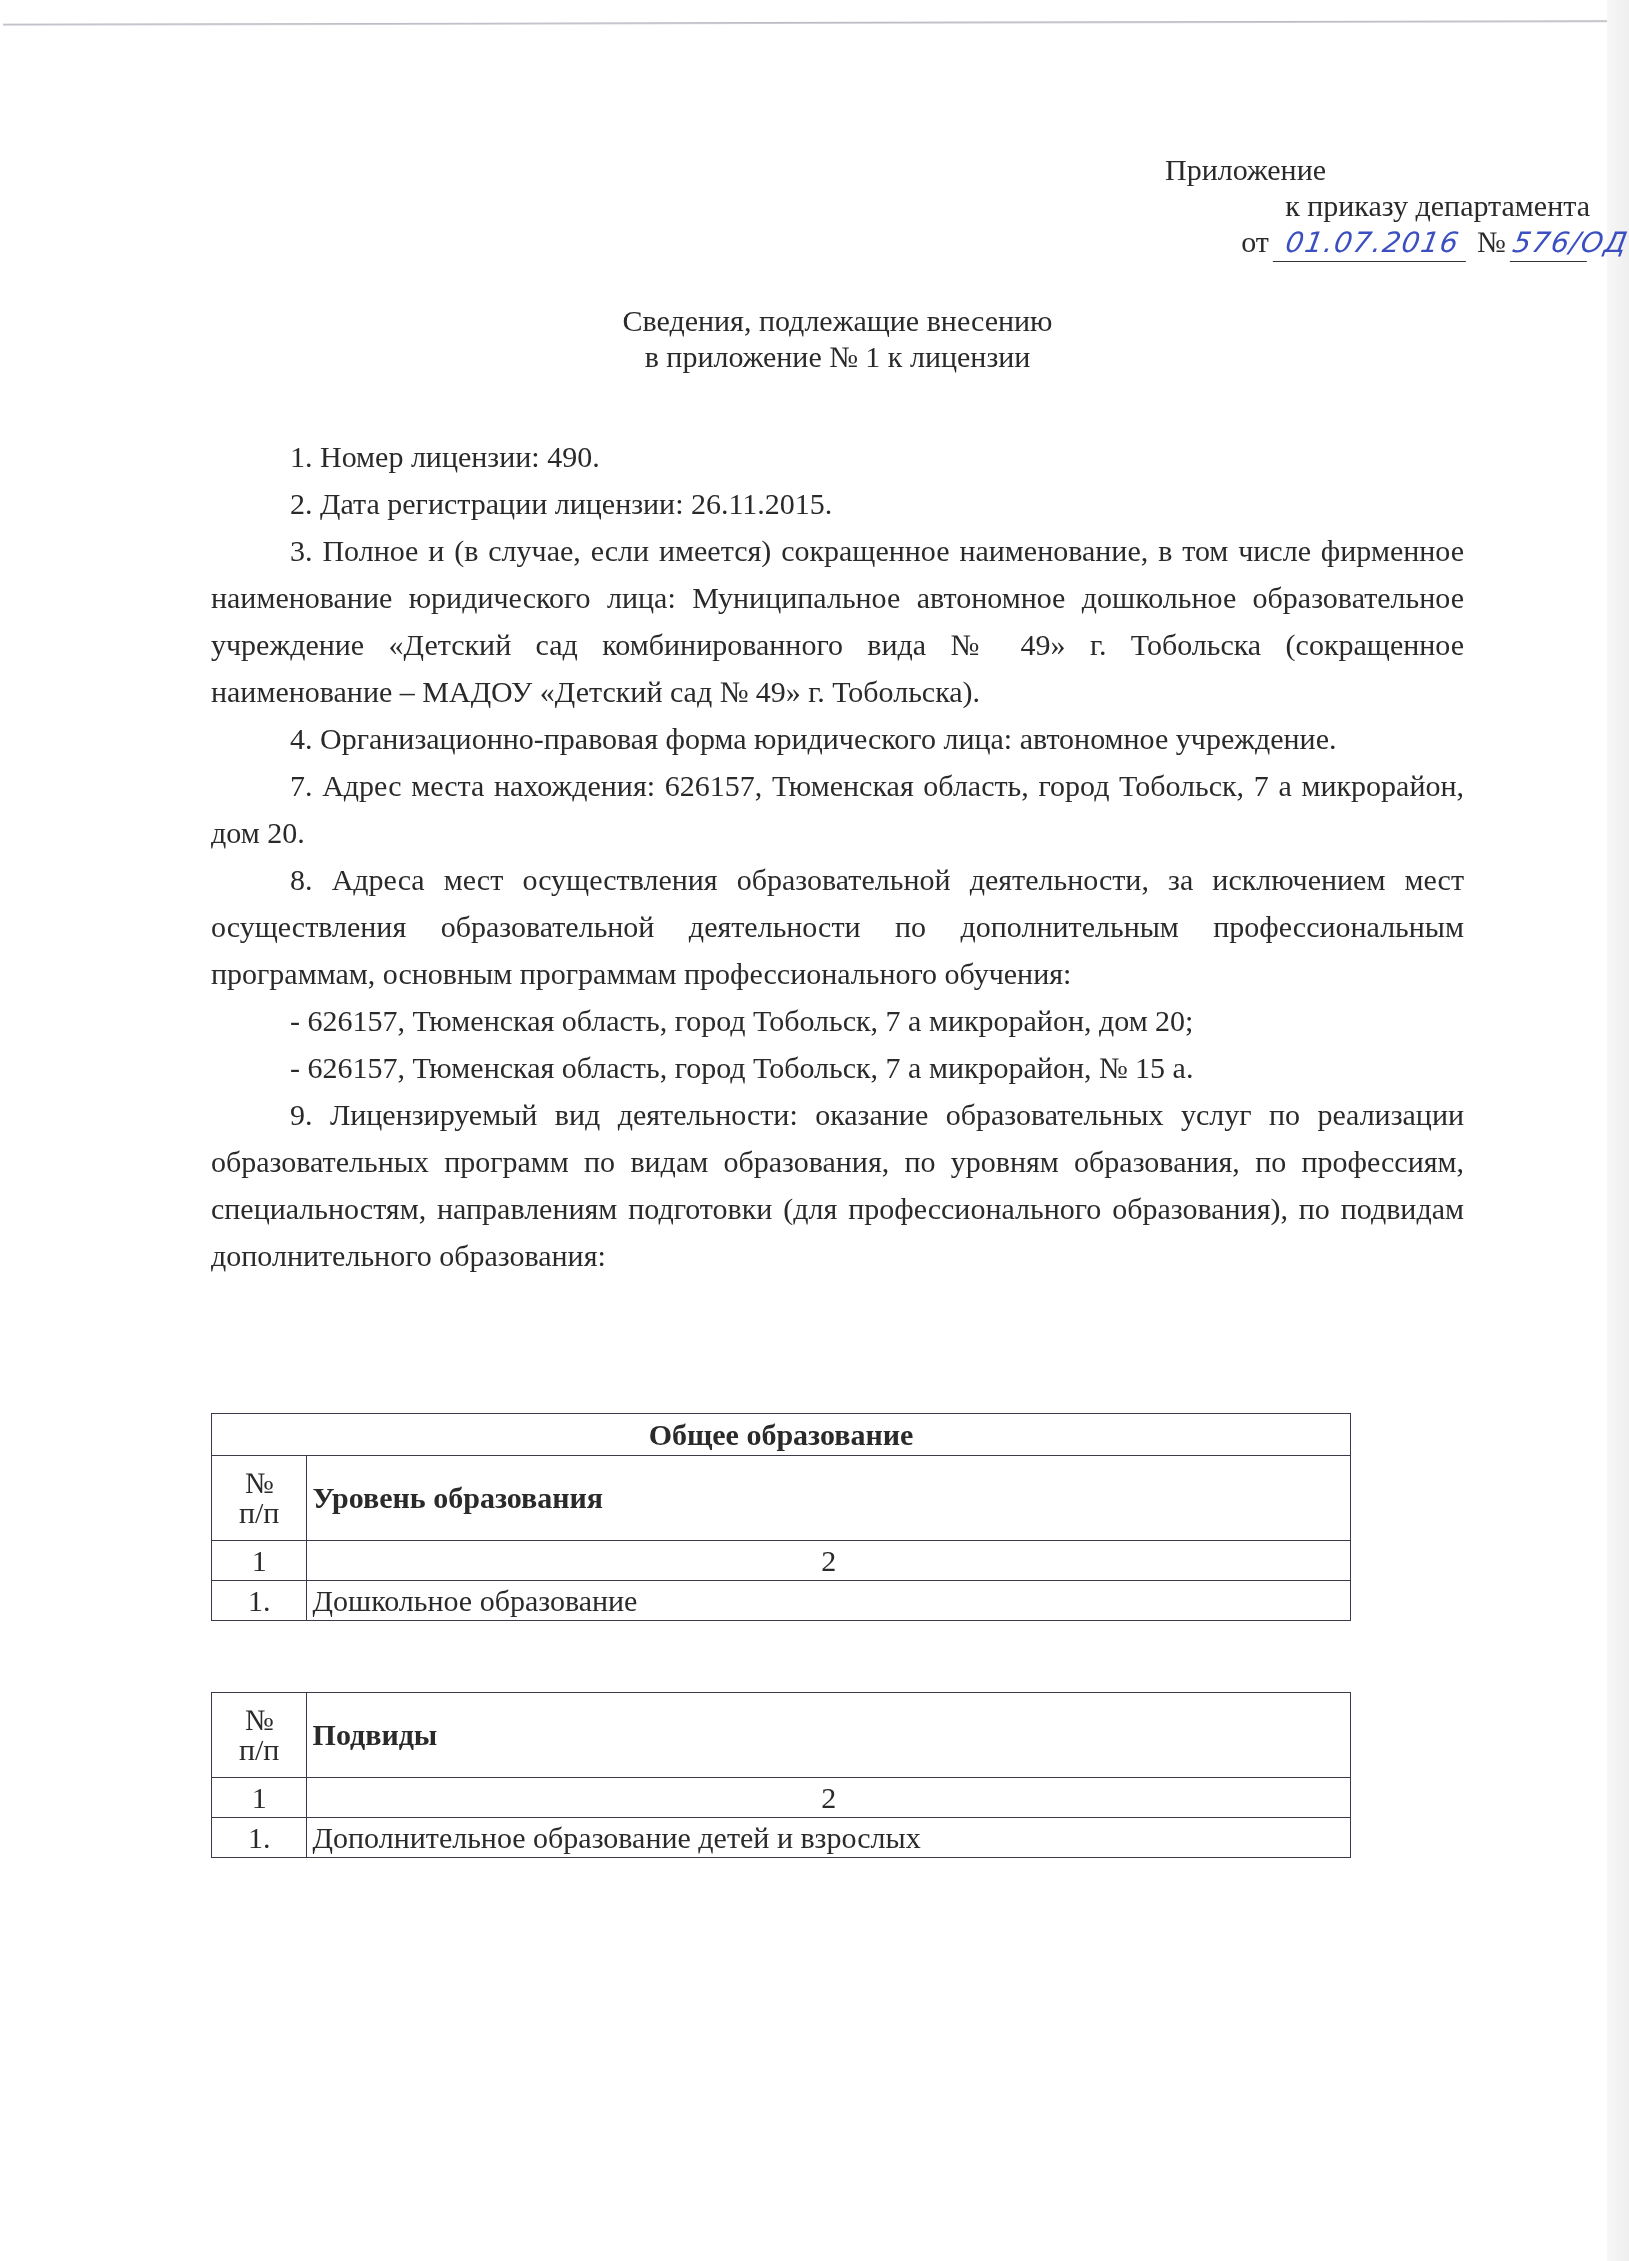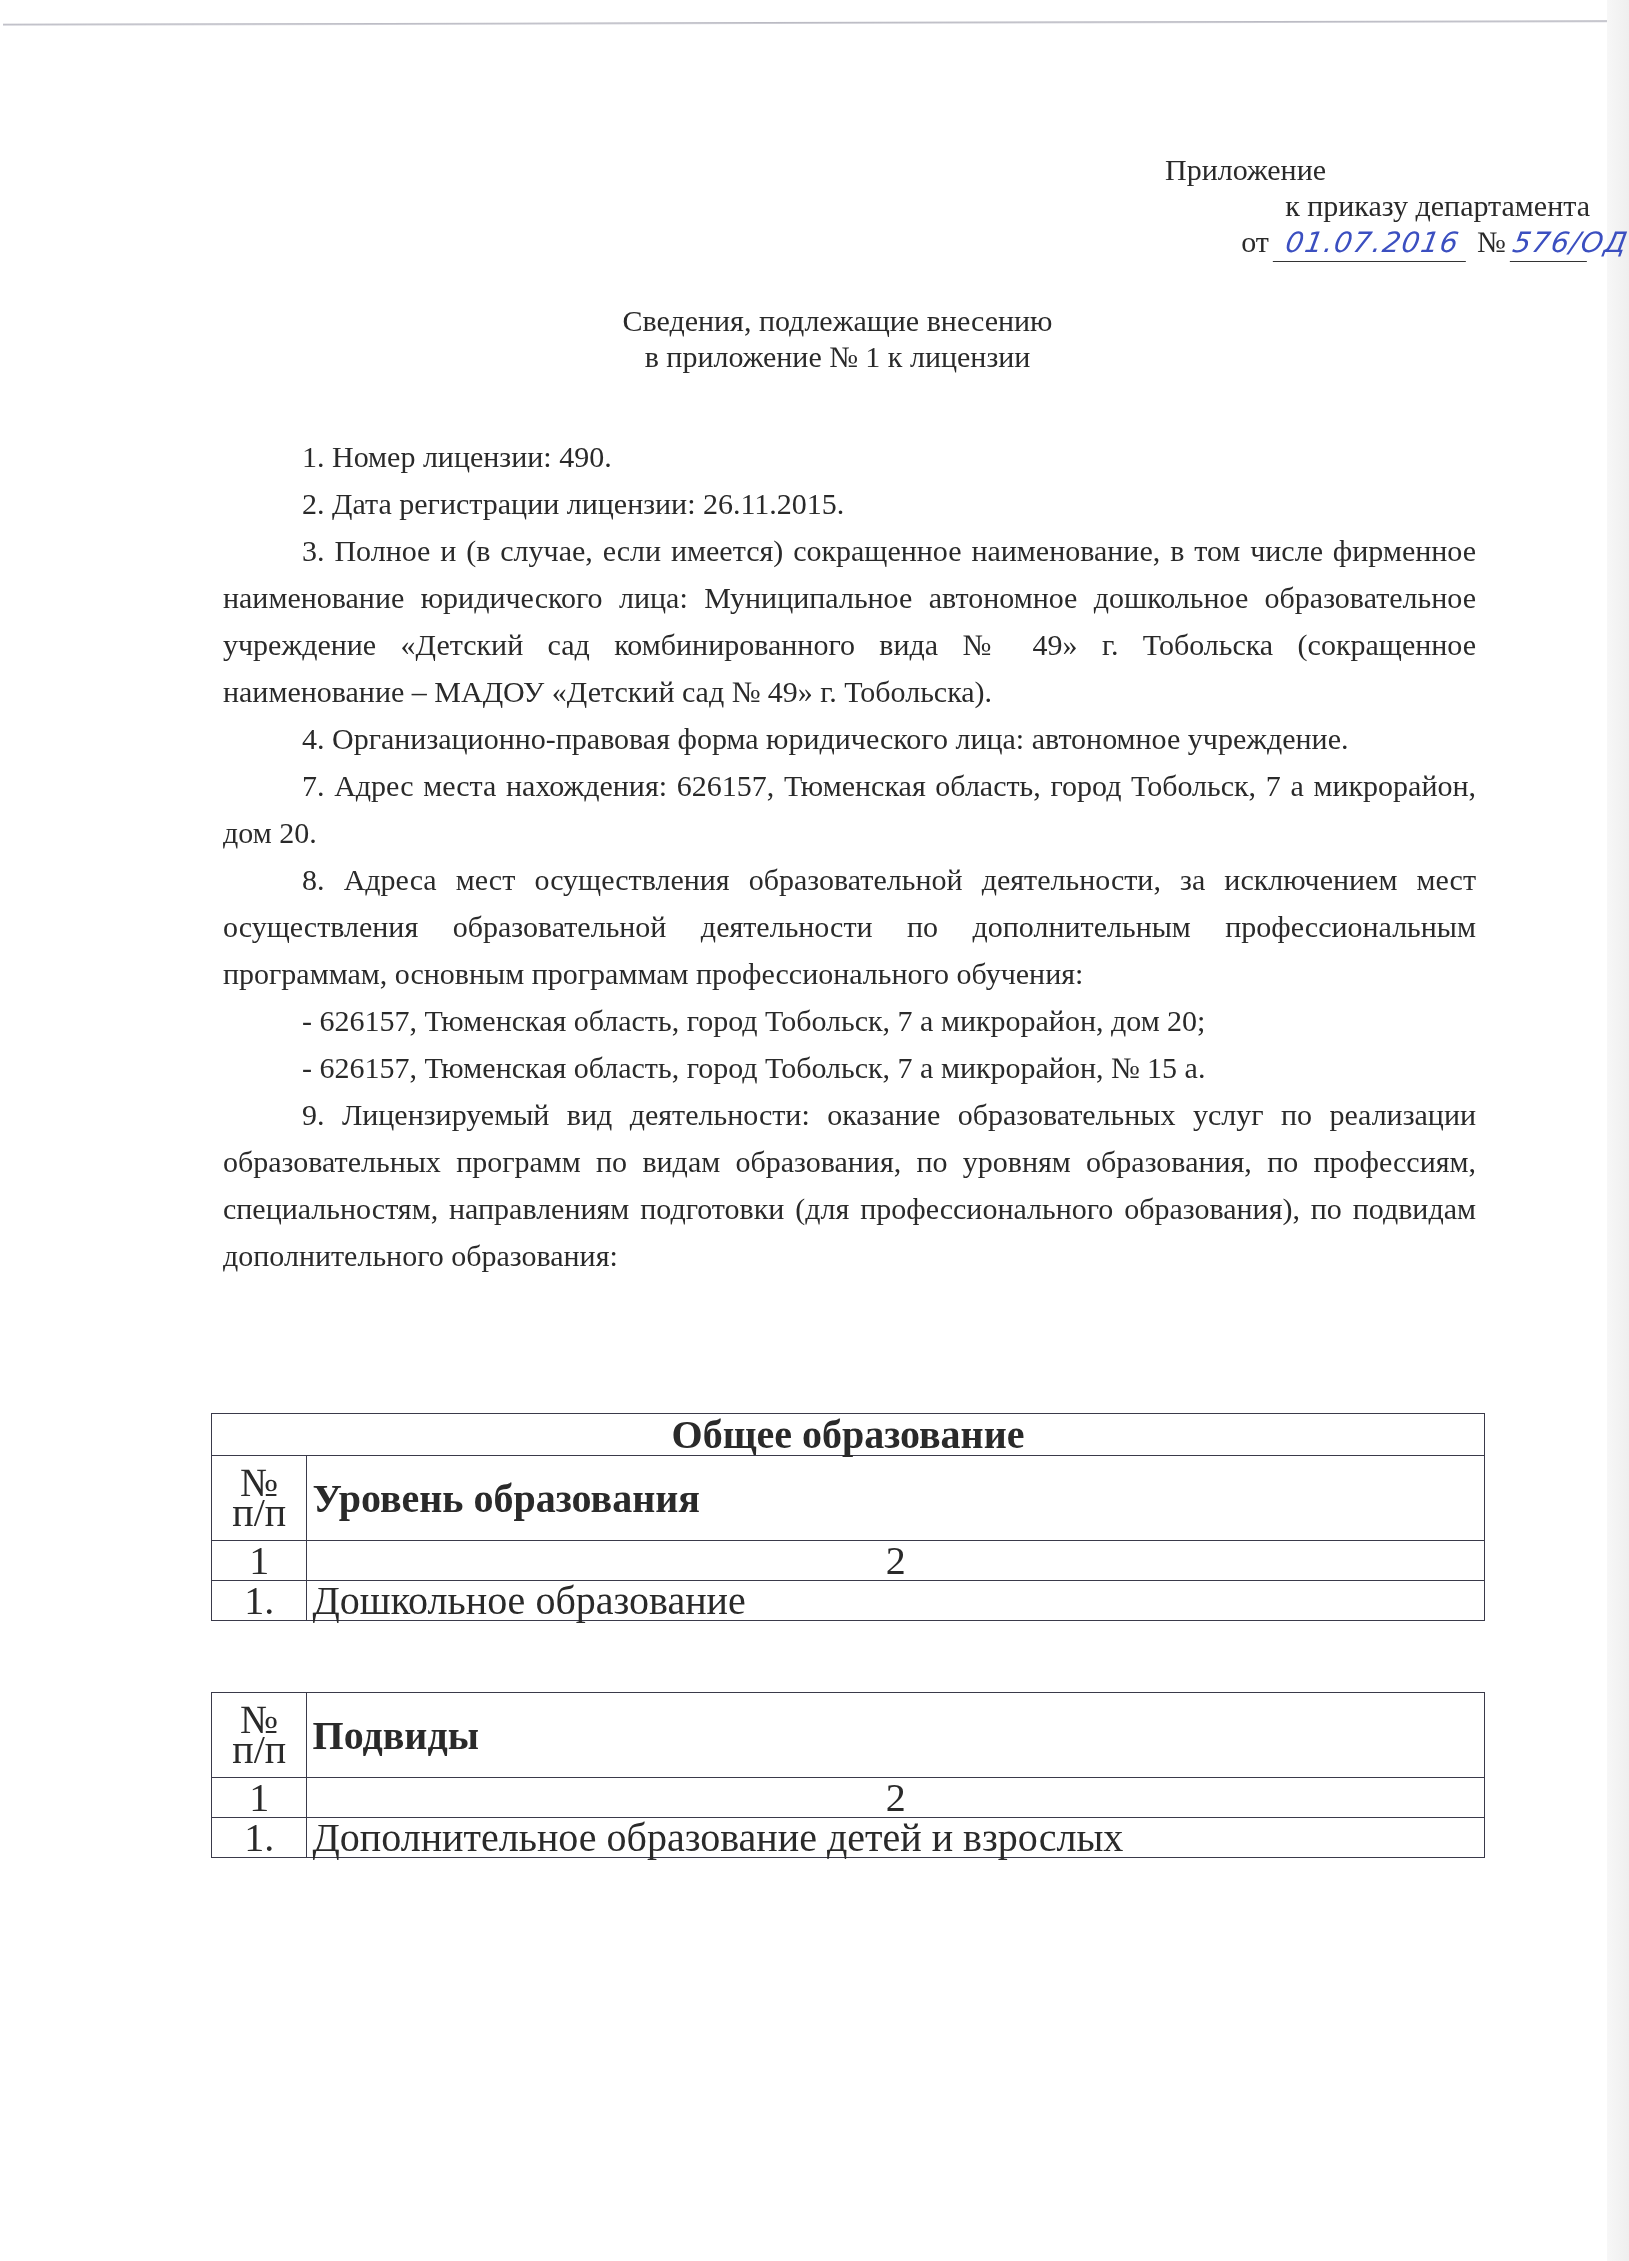--- a/index.html
+++ b/index.html
@@ -45,33 +45,33 @@
   }
   .hw.date { width: 193px; }
   .hw.num { width: 77px; }
   .title {
     position: absolute; left: 0; top: 303px; width: 1253px;
     text-align: center;
     font-size: 30px; line-height: 36px;
   }
   .title span { display: block; }
   .body-text {
-    position: absolute; left: 12px; top: 433px; width: 1253px;
+    position: absolute; left: 0; top: 433px; width: 1253px;
     font-size: 30px; line-height: 47px;
   }
   .para {
     text-align: justify;
     text-indent: 79px;
     margin: 0;
   }
   .para.tight { text-align-last: left; }
   .tbl {
-    position: absolute; left: 0; width: 1274px;
+    position: absolute; left: 0; width: 1140px;
     border-collapse: collapse;
-    font-size: 40px;
+    font-size: 30px;
   }
   .tbl td, .tbl th {
     border: 1.6px solid #3a3a4a;
     padding: 0 5.2px;
     font-weight: normal;
   }
   .tbl .cap { font-weight: bold; text-align: center; height: 41px; line-height: 36px; }
   .tbl .numhdr { width: 84px; text-align: center; line-height: 30px; height: 84px; }
   .tbl .colhdr { text-align: left; font-weight: bold; }
   .tbl .idx { text-align: center; height: 39px; line-height: 36px; }

